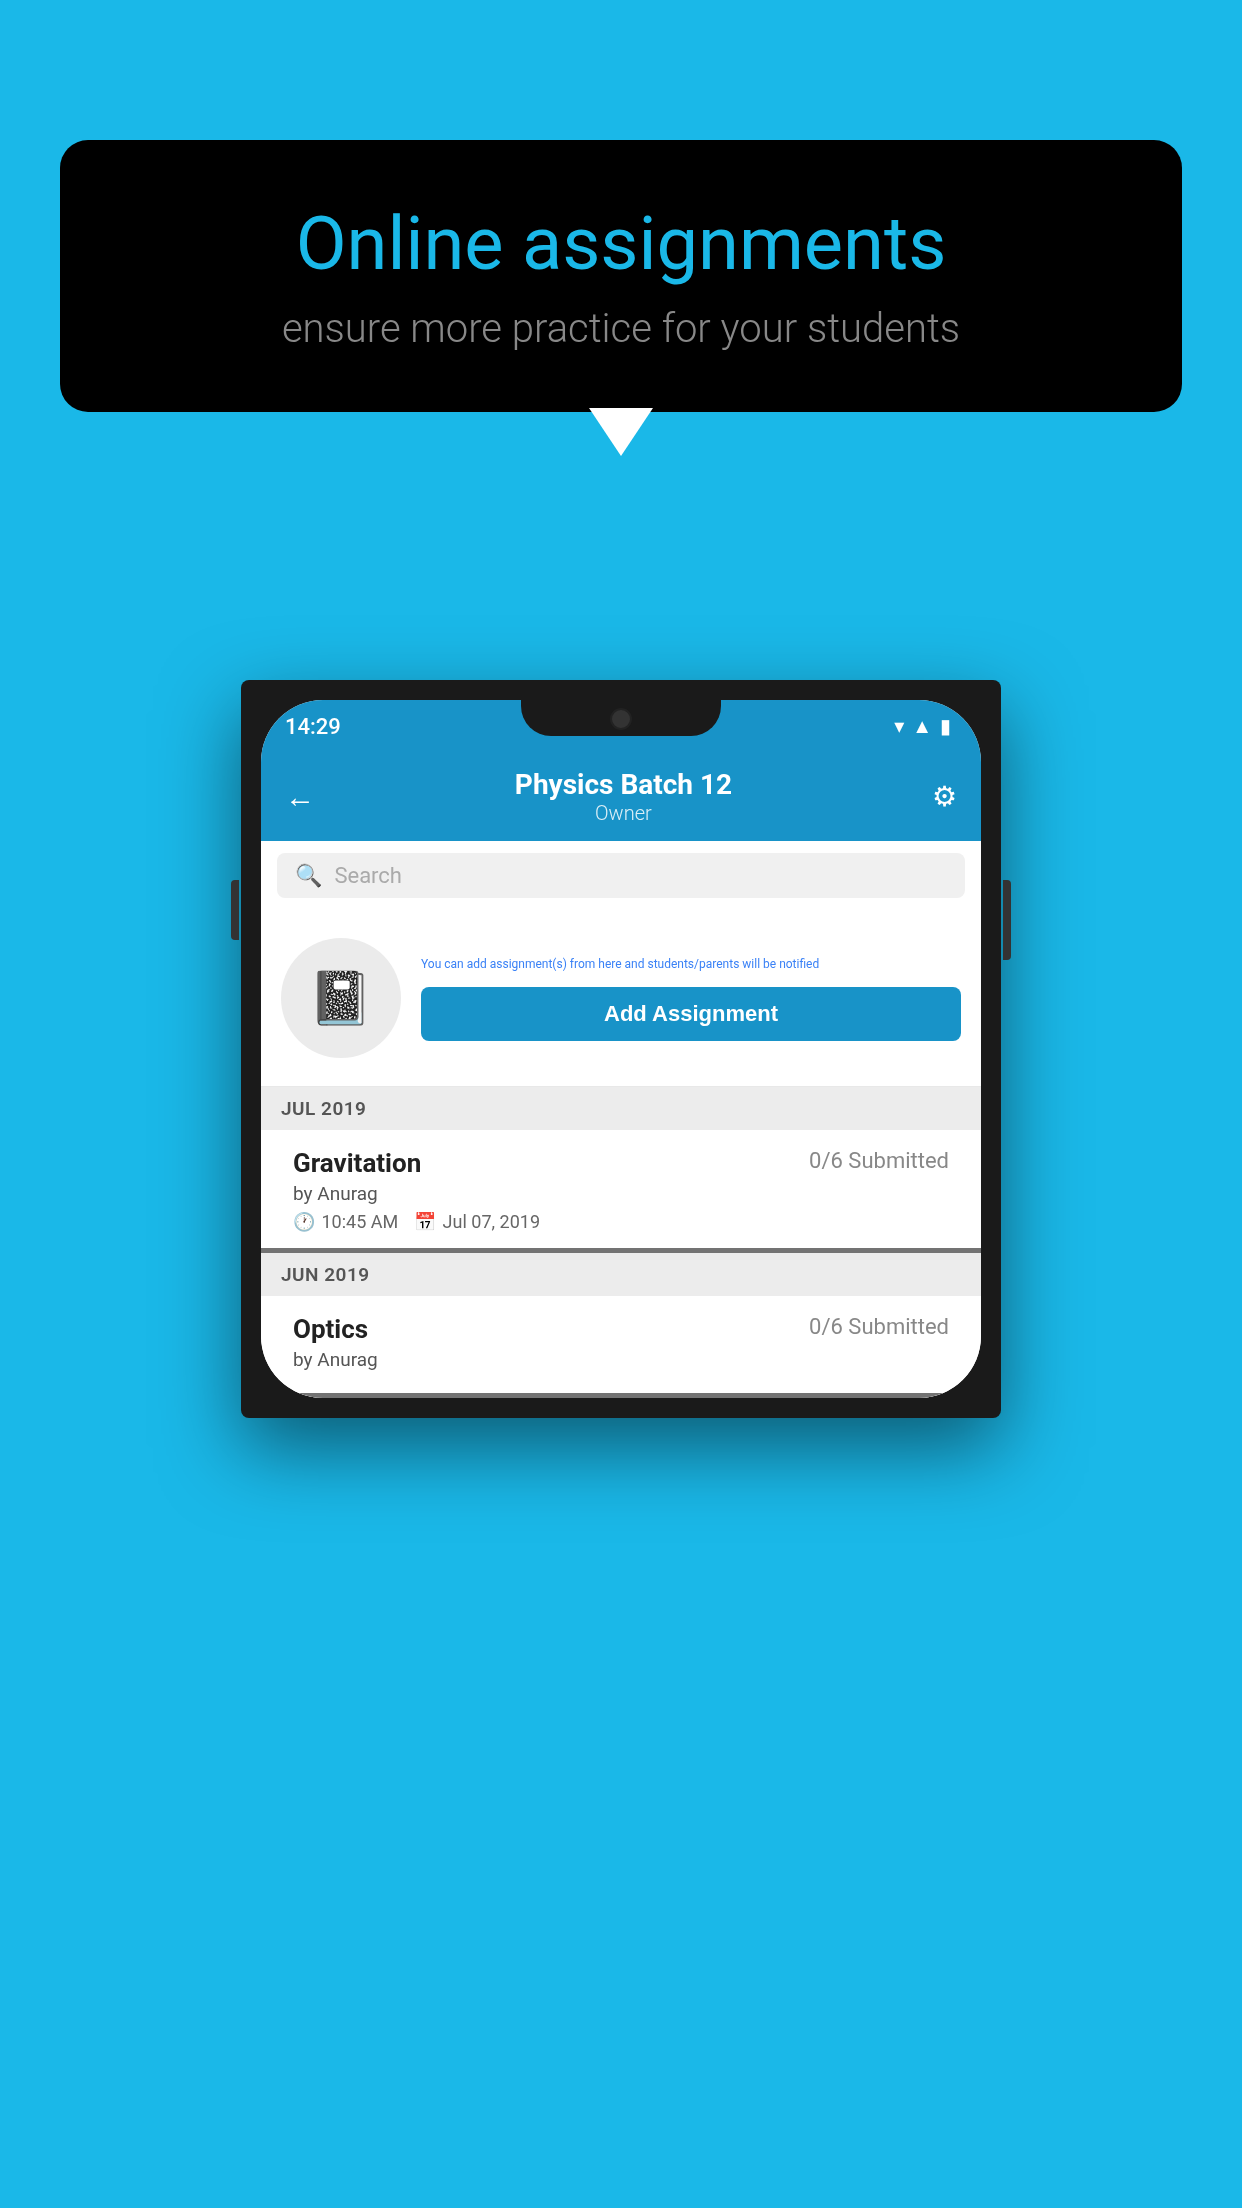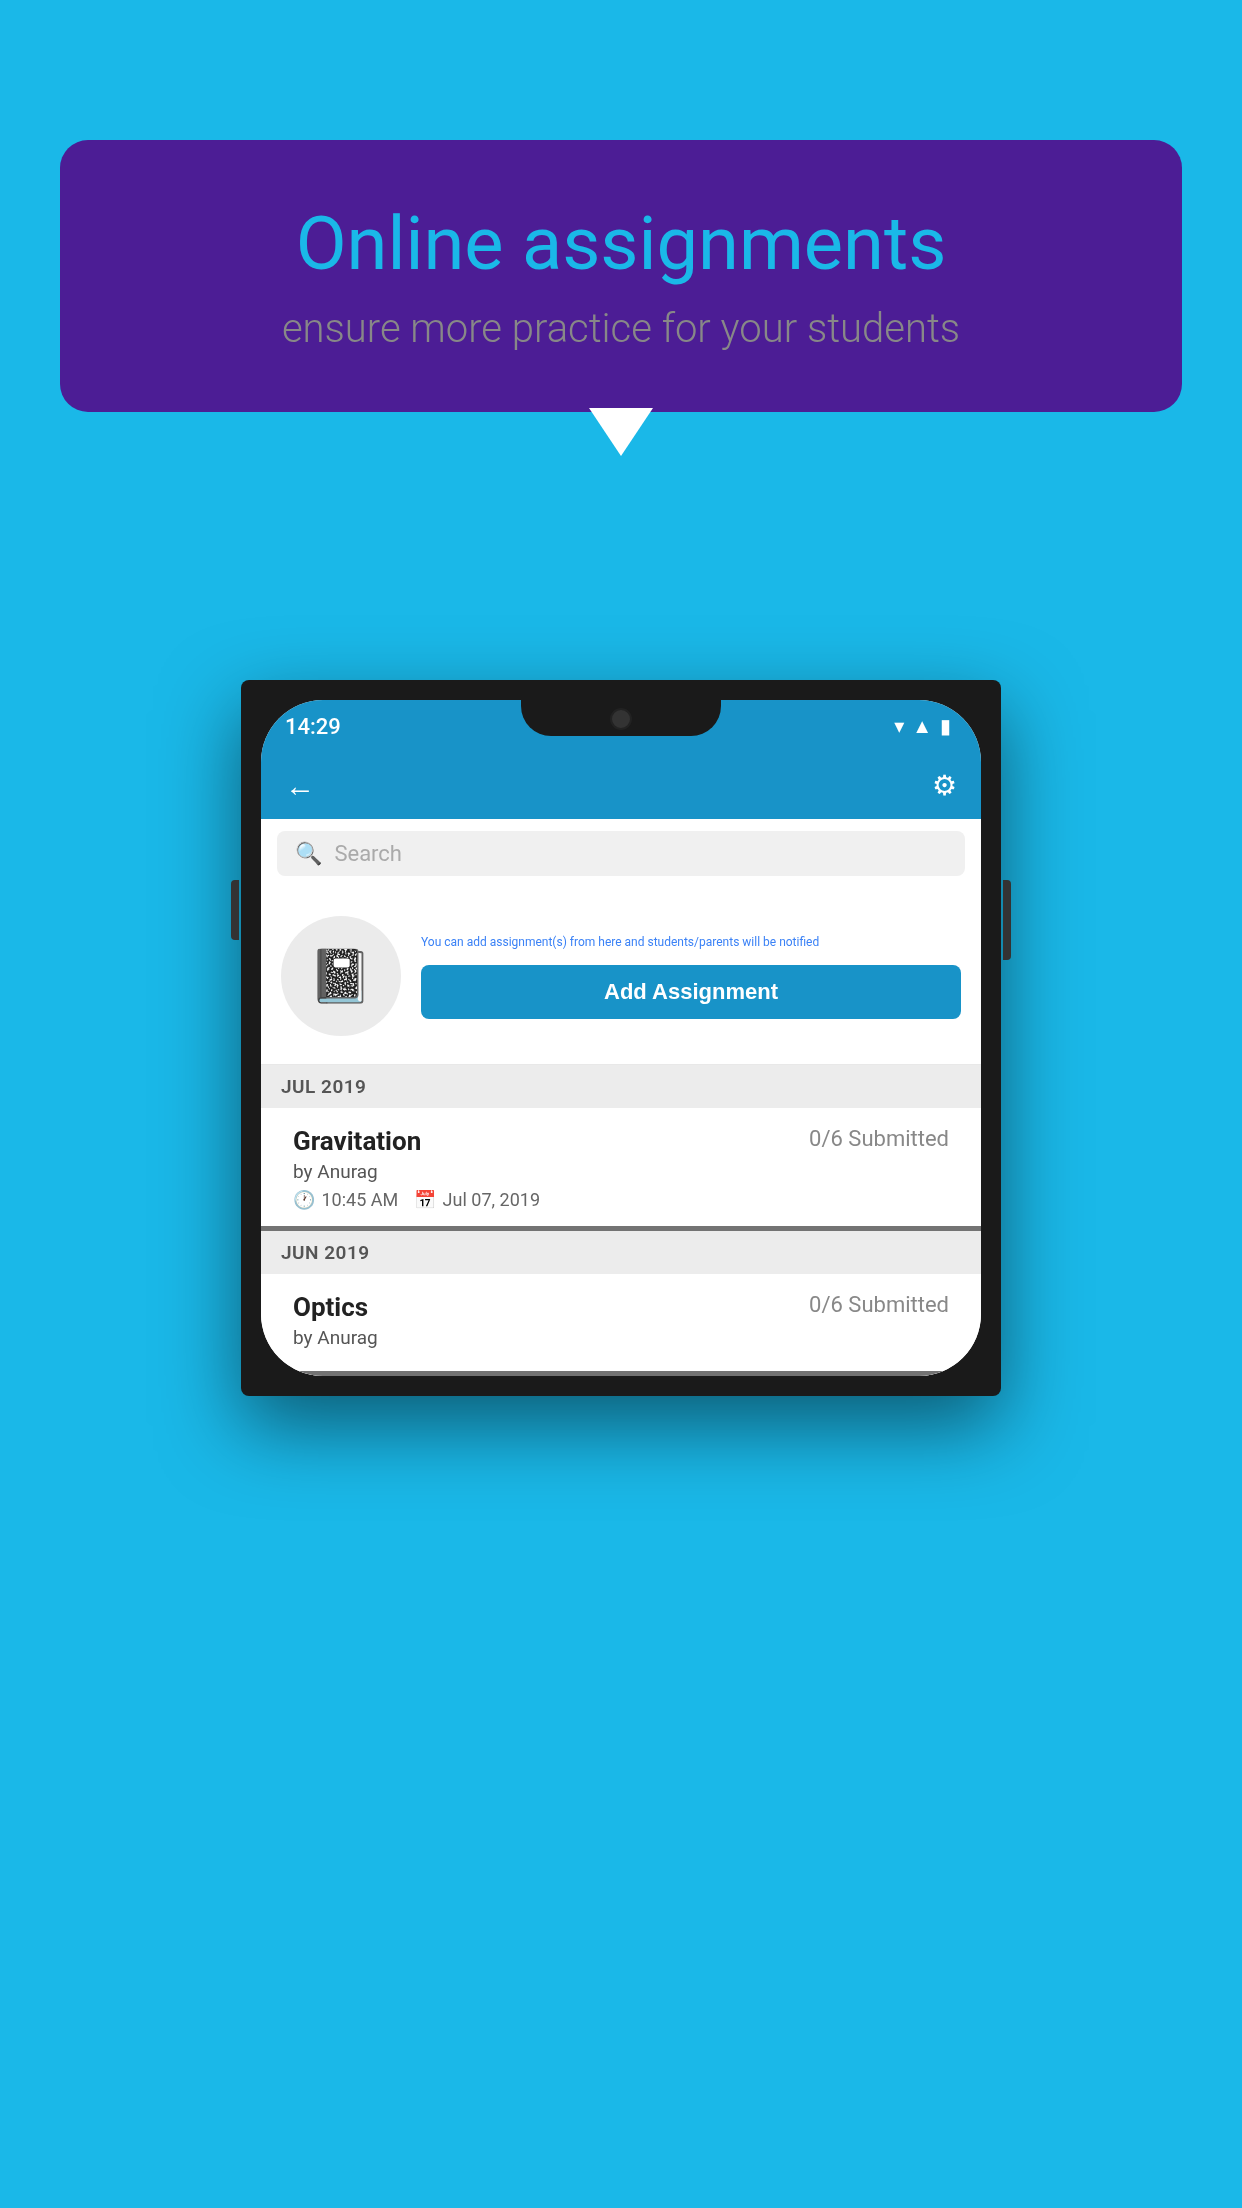--- a/index.html
+++ b/index.html
@@ -13,21 +13,21 @@
     }
 
     
     .speech-bubble-container {
       position: absolute;
       top: 140px;
       left: 60px;
       right: 60px;
     }
     .speech-bubble {
-      background: #4c1d95;
+      background: #000000;
       border-radius: 28px;
       padding: 60px 105px;
       text-align: center;
       position: relative;
     }
     .speech-bubble::after {
       content: '';
       position: absolute;
       bottom: -44px;
       left: 50%;
@@ -340,20 +340,24 @@
         <span class="status-time">14:29</span>
         <div class="status-icons">
           <span class="status-icon">▾</span>
           <span class="status-icon">▲</span>
           <span class="status-icon">▮</span>
         </div>
       </div>
 
       <div class="app-header">
         <span class="header-back">←</span>
+        <div class="header-title-group">
+          <div class="header-title">Physics Batch 12</div>
+          <div class="header-subtitle">Owner</div>
+        </div>
         <span class="header-settings">⚙</span>
       </div>
 
 
       <div class="search-container">
         <div class="search-bar">
           <span class="search-icon-wrap">🔍</span>
           <span class="search-placeholder">Search</span>
         </div>
       </div>

